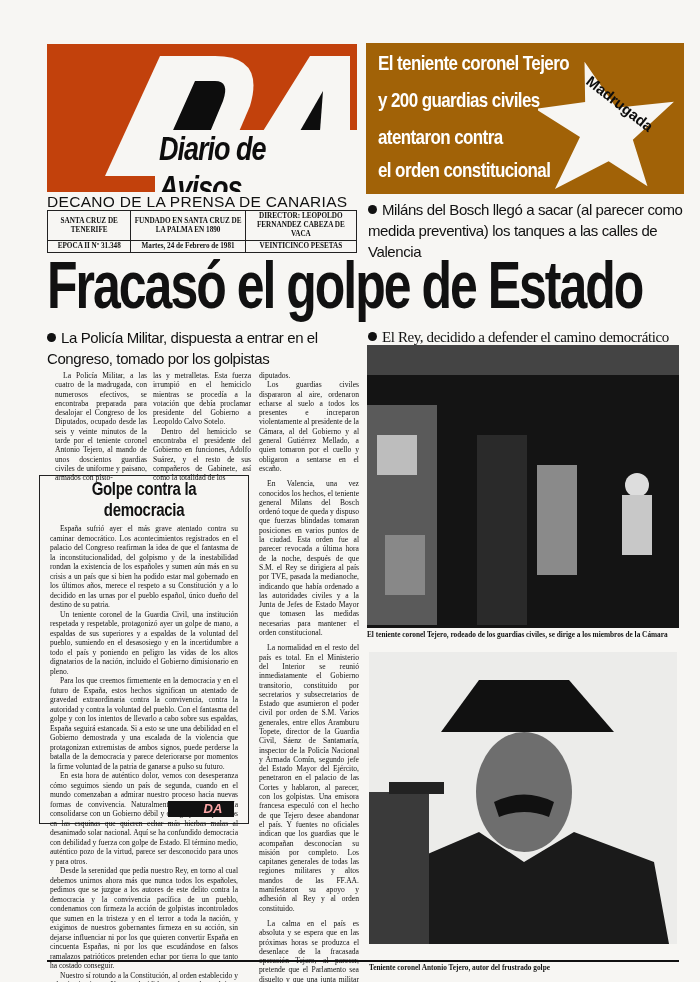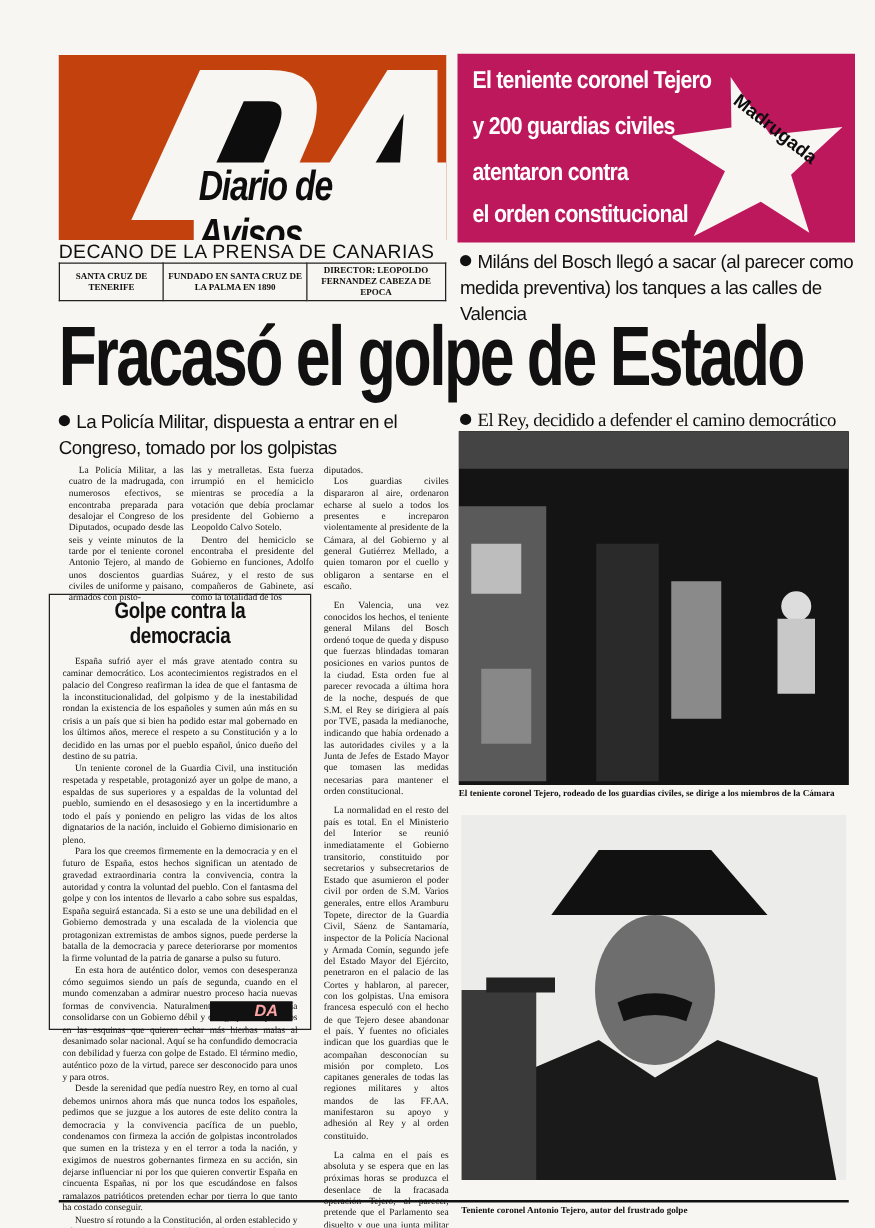--- a/index.html
+++ b/index.html
@@ -12,21 +12,21 @@
   .logo-da { position:absolute; left:18px; top:2px; width:290px; height:140px; }
   .logo-name { position:absolute; left:108px; top:86px; color:#0d0d0d; font-family:"Liberation Sans", sans-serif;
                font-weight:bold; font-style:italic; font-size:27px; letter-spacing:-1px; transform:scaleY(1.25);
                transform-origin:left top; background:#f7f6f3; padding:0 4px; }
   .tagline { left:47px; top:193px; width:310px; font-family:"Liberation Sans", sans-serif;
              font-size:15.5px; letter-spacing:0.3px; }
   .info-table { left:47px; top:210px; width:310px; border-collapse:collapse; font-size:7.2px; font-weight:bold; }
   .info-table td { border:1px solid #222; text-align:center; padding:1px 2px; line-height:9px; }
 
   
-  .flash-box { left:366px; top:43px; width:318px; height:151px; background:#be185d; overflow:hidden; }
+  .flash-box { left:366px; top:43px; width:318px; height:151px; background:#a16207; overflow:hidden; }
   .flash-line { position:absolute; left:12px; color:#fff; font-family:"Liberation Sans", sans-serif; font-weight:bold;
                 font-size:17px; letter-spacing:-0.6px; transform:scaleY(1.15); transform-origin:left top; }
   .star { position:absolute; left:172px; top:8px; width:140px; height:140px; }
   .star-label { position:absolute; left:214px; top:52px; font-family:"Liberation Sans", sans-serif; font-weight:bold;
                 font-size:15px; transform:rotate(38deg); color:#0d0d0d; }
   .bullet-sub { font-family:"Liberation Sans", sans-serif; font-size:15px; letter-spacing:-0.4px; line-height:21px; }
   .bullet-dot { display:inline-block; width:9px; height:9px; border-radius:50%; background:#111; margin-right:5px; vertical-align:1px; }
 
   
   .headline { left:47px; top:246px; width:650px; font-family:"Liberation Sans", sans-serif; font-weight:bold;
@@ -61,21 +61,26 @@
     <path d="M235 85 L255 85 L258 45 Z" fill="#0d0d0d"></path>
   </svg>
   <div class="logo-name">Diario de Avisos</div>
 </div>
 <div class="abs tagline">DECANO DE LA PRENSA DE CANARIAS</div>
 <table class="abs info-table">
   <tbody>
       <tr>
     <td style="width:27%">SANTA CRUZ DE TENERIFE</td>
     <td style="width:37%">FUNDADO EN SANTA CRUZ DE LA PALMA EN 1890</td>
-    <td>DIRECTOR: LEOPOLDO FERNANDEZ CABEZA DE EPOCA</td>
+    <td>DIRECTOR: LEOPOLDO FERNANDEZ CABEZA DE VACA</td>
+  </tr>
+  <tr>
+    <td>EPOCA II Nº 31.348</td>
+    <td>Martes, 24 de Febrero de 1981</td>
+    <td>VEINTICINCO PESETAS</td>
   </tr>
 </tbody>
   </table>
 
 <div class="abs flash-box">
   <div class="flash-line" style="top:10px">El teniente coronel Tejero</div>
   <div class="flash-line" style="top:47px">y 200 guardias civiles</div>
   <div class="flash-line" style="top:84px">atentaron contra</div>
   <div class="flash-line" style="top:117px">el orden constitucional</div>
   <svg class="star" viewBox="0 0 140 140">

